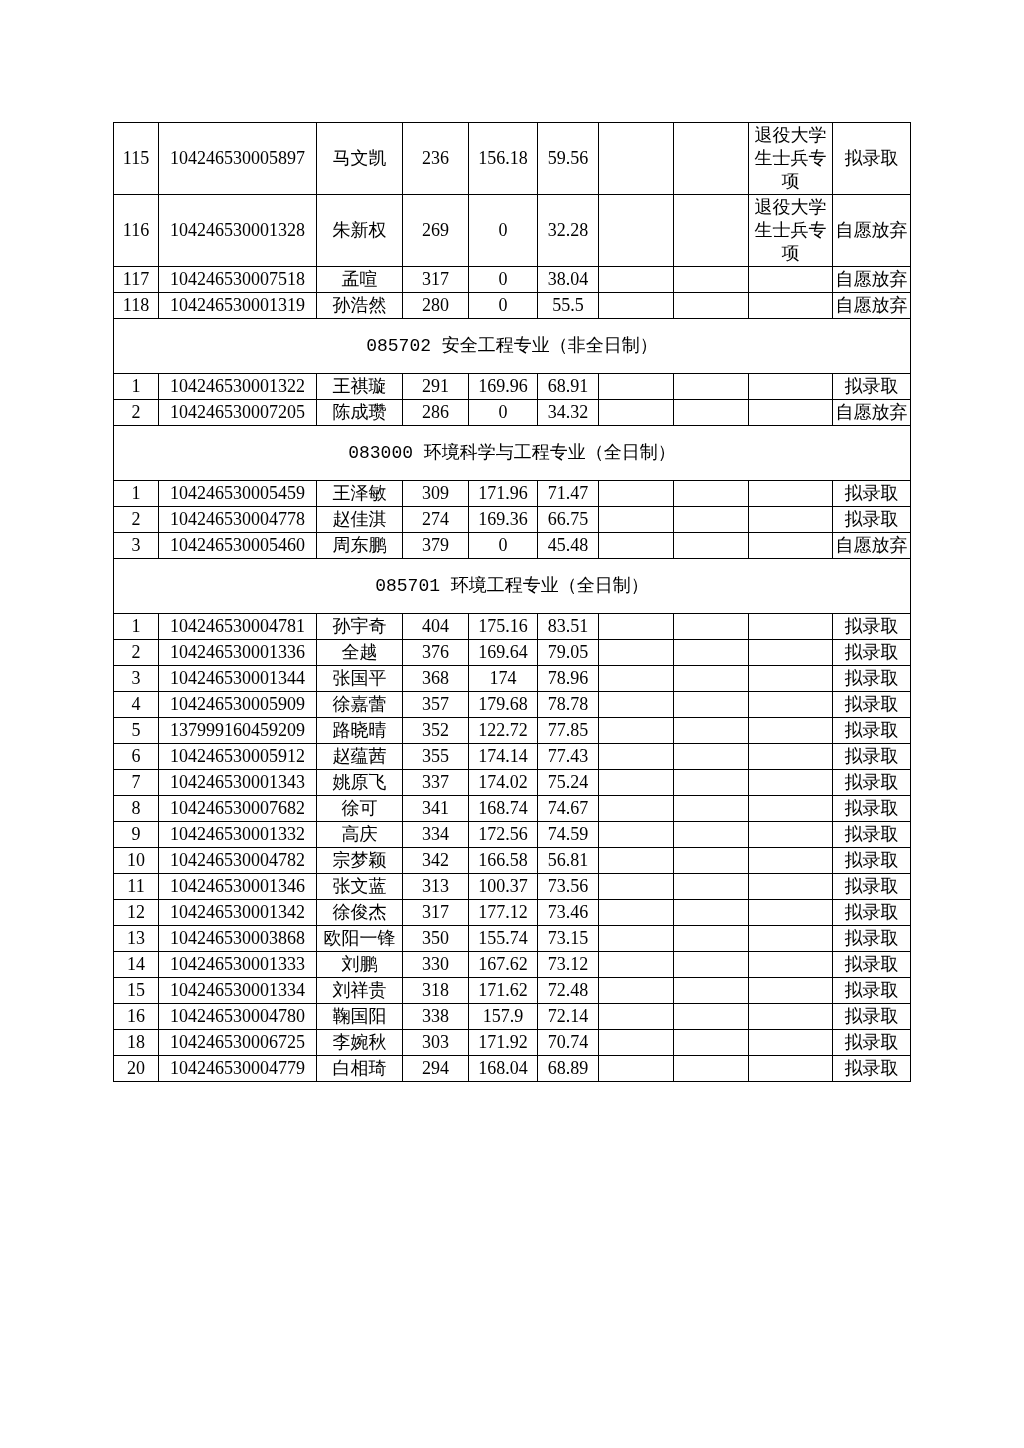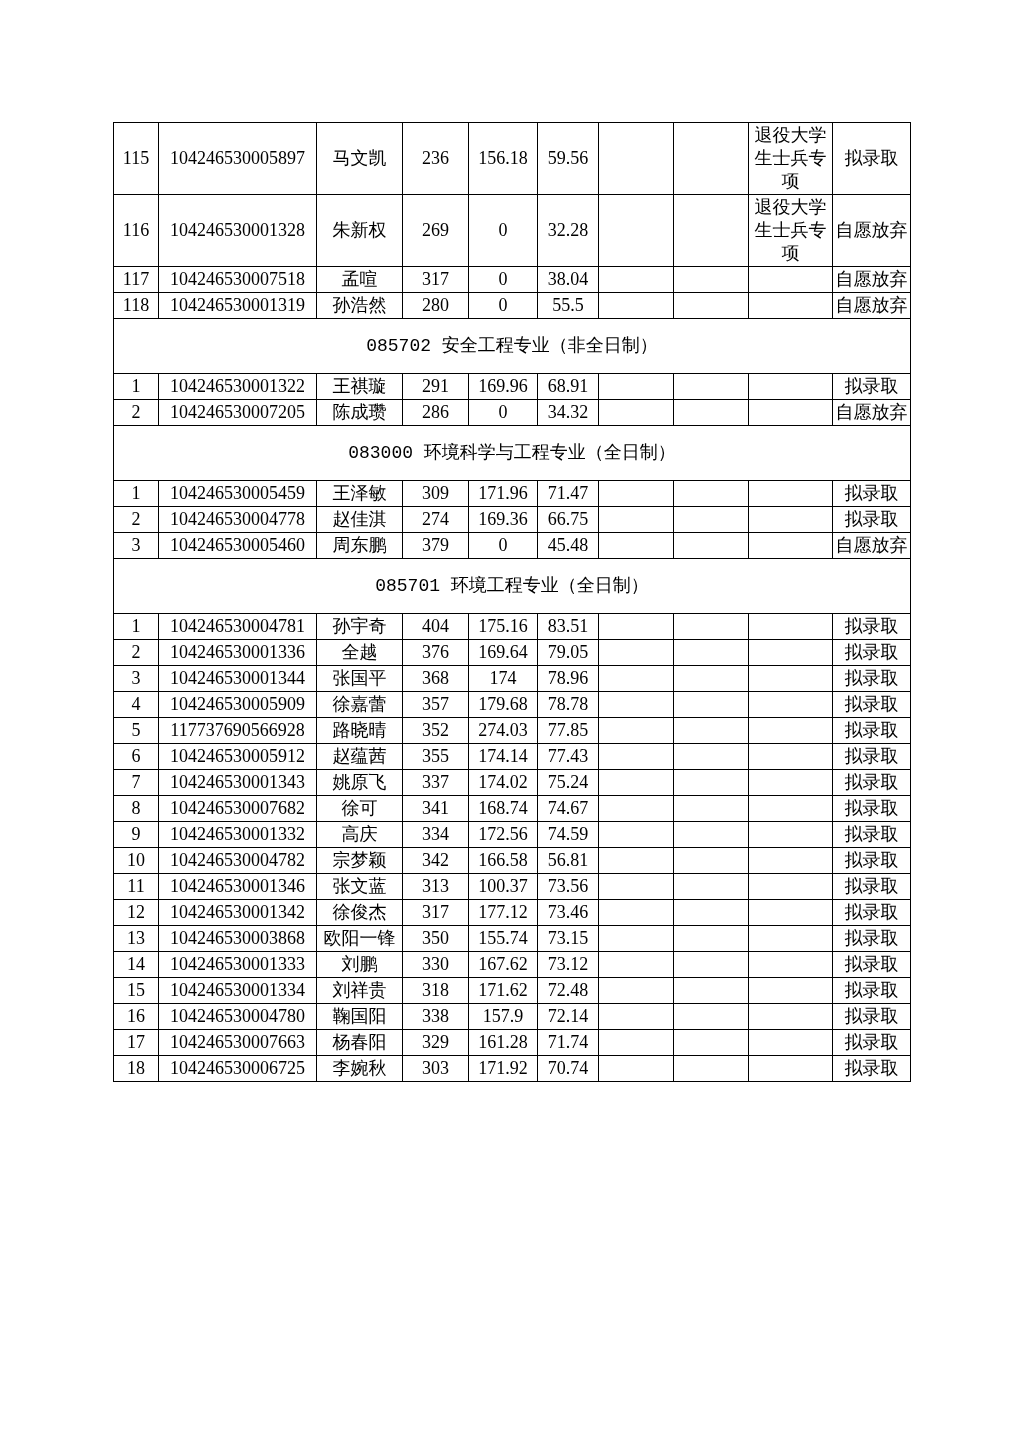--- a/index.html
+++ b/index.html
@@ -224,24 +224,24 @@
           <td class="c-score1">357</td>
           <td class="c-score2">179.68</td>
           <td class="c-total">78.78</td>
           <td class="c-extra1"></td>
           <td class="c-extra2"></td>
           <td class="c-special"></td>
           <td class="c-status">拟录取</td>
         </tr>
         <tr>
           <td class="c-seq">5</td>
-          <td class="c-id">117737690566928</td>
+          <td class="c-id">137999160459209</td>
           <td class="c-name">路晓晴</td>
           <td class="c-score1">352</td>
-          <td class="c-score2">274.03</td>
+          <td class="c-score2">122.72</td>
           <td class="c-total">77.85</td>
           <td class="c-extra1"></td>
           <td class="c-extra2"></td>
           <td class="c-special"></td>
           <td class="c-status">拟录取</td>
         </tr>
         <tr>
           <td class="c-seq">6</td>
           <td class="c-id">104246530005912</td>
           <td class="c-name">赵蕴茜</td>
@@ -367,38 +367,38 @@
           <td class="c-name">鞠国阳</td>
           <td class="c-score1">338</td>
           <td class="c-score2">157.9</td>
           <td class="c-total">72.14</td>
           <td class="c-extra1"></td>
           <td class="c-extra2"></td>
           <td class="c-special"></td>
           <td class="c-status">拟录取</td>
         </tr>
         <tr>
-          <td class="c-seq">17</td>
-          <td class="c-id">104246530007663</td>
-          <td class="c-name">杨春阳</td>
-          <td class="c-score1">329</td>
-          <td class="c-score2">161.28</td>
-          <td class="c-total">71.74</td>
-          <td class="c-extra1"></td>
-          <td class="c-extra2"></td>
-          <td class="c-special"></td>
-          <td class="c-status">拟录取</td>
-        </tr>
-        <tr>
           <td class="c-seq">18</td>
           <td class="c-id">104246530006725</td>
           <td class="c-name">李婉秋</td>
           <td class="c-score1">303</td>
           <td class="c-score2">171.92</td>
           <td class="c-total">70.74</td>
           <td class="c-extra1"></td>
           <td class="c-extra2"></td>
           <td class="c-special"></td>
           <td class="c-status">拟录取</td>
         </tr>
+        <tr>
+          <td class="c-seq">20</td>
+          <td class="c-id">104246530004779</td>
+          <td class="c-name">白相琦</td>
+          <td class="c-score1">294</td>
+          <td class="c-score2">168.04</td>
+          <td class="c-total">68.89</td>
+          <td class="c-extra1"></td>
+          <td class="c-extra2"></td>
+          <td class="c-special"></td>
+          <td class="c-status">拟录取</td>
+        </tr>
       </tbody>
   </table>
 </div>
 
 </body></html>

